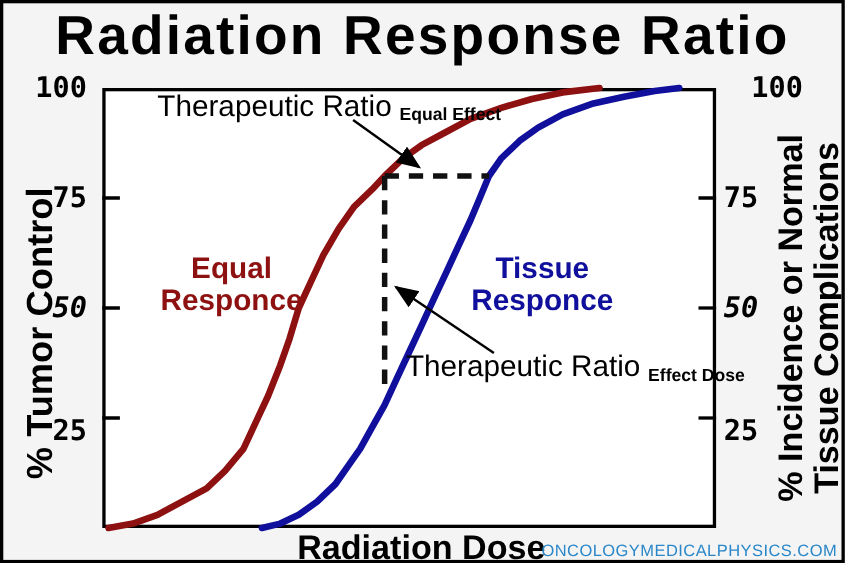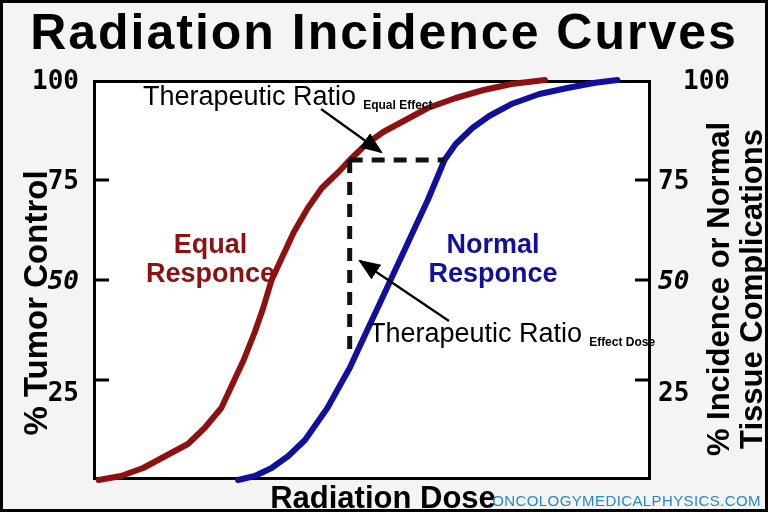--- a/index.html
+++ b/index.html
@@ -35,21 +35,21 @@
     text-align:center;font-size:31px;font-weight:bold;line-height:33px;white-space:nowrap;
     transform:rotate(-90deg);
   }
   .curvelabel{
     text-align:center;font-size:27px;font-weight:bold;line-height:29px;white-space:nowrap;
   }
   #tumor-label{left:115px;top:227px;width:185px;}
   #tissue-label{left:405px;top:227px;width:170px;}
   .anno{white-space:nowrap;}
   .anno .main{font-size:27px;font-weight:normal;}
-  .anno .sub{font-size:12px;font-weight:bold;position:relative;top:4px;margin-left:7px;text-align:right;}
+  .anno .sub{font-size:16px;font-weight:bold;position:relative;top:4px;margin-left:7px;text-align:right;}
   #anno-effect{left:140px;top:78px;}
   #anno-dose{left:366px;top:315px;}
   #xlab{left:230px;top:477px;width:300px;text-align:center;font-size:31px;font-weight:bold;white-space:nowrap;}
   #watermark{
     right:4px;top:489px;font-size:15px;font-weight:normal;letter-spacing:0.4px;white-space:nowrap;
   }
 </style>
 </head>
 <body>
 
@@ -70,21 +70,21 @@
       <line x1="632" x2="648" y1="377" y2="377" stroke="#000000" stroke-width="3"></line>
     </g>
   <path id="curve-tumor" fill="none" stroke-width="6" stroke-linecap="round" stroke-linejoin="round" d="M95.6,477.0 L117.9,473.0 L140.2,465.0 L162.5,453.0 L184.9,441.0 L201.6,425.0 L218.3,405.0 L229.5,381.0 L240.7,357.0 L251.8,329.0 L260.2,305.0 L268.6,277.0 L279.7,253.0 L290.9,229.0 L304.8,205.0 L318.8,185.0 L335.5,169.0 L346.7,157.0 L363.4,141.0 L380.2,129.0 L402.5,117.0 L424.8,105.0 L452.7,95.0 L480.6,87.0 L508.5,81.0 L542.0,77.0" stroke="#8e1111"></path>
   <path id="curve-tissue" fill="none" stroke-width="6" stroke-linecap="round" stroke-linejoin="round" d="M235.1,477.0 L251.8,473.0 L268.6,465.0 L285.3,453.0 L302.0,437.0 L313.2,421.0 L324.4,405.0 L335.5,385.0 L346.7,365.0 L357.8,341.0 L369.0,317.0 L380.2,293.0 L391.3,269.0 L402.5,245.0 L413.6,221.0 L424.8,197.0 L433.2,177.0 L441.5,157.0 L452.7,141.0 L469.4,125.0 L486.2,113.0 L508.5,101.0 L536.4,91.0 L564.3,85.0 L592.2,79.8 L614.5,77.0" stroke="#10109d"></path>
   <line id="guide-h" stroke-width="5" stroke-dasharray="13 9" x1="346.68" y1="157" x2="441.54" y2="157" stroke="#111111"></line>
   <line id="guide-v" stroke-width="5" stroke-dasharray="13 9" x1="346.68" y1="157" x2="346.68" y2="353" stroke="#111111"></line>
   <line x1="318" y1="106" x2="378" y2="149" stroke="#000" stroke-width="2.2" marker-end="url(#ah)"></line>
   <line x1="446" y1="318" x2="357" y2="258" stroke="#000" stroke-width="2.2" marker-end="url(#ah)"></line>
 </svg>
 
-<div id="title" class="abs">Radiation Incidence Curves</div>
+<div id="title" class="abs">Radiation Response Ratio</div>
 
 <div class="abs tick tickL ty100">100</div>
 <div class="abs tick tickL ty75">75</div>
 <div class="abs tick tickL ty50">50</div>
 <div class="abs tick tickL ty25">25</div>
 
 <div class="abs tick tickR ty100">100</div>
 <div class="abs tick tickR ty75">75</div>
 <div class="abs tick tickR ty50">50</div>
 <div class="abs tick tickR ty25">25</div>
@@ -93,21 +93,21 @@
 <div id="ylab-right" class="abs">
   <div>% Incidence or Normal</div>
   <div>Tissue Complications</div>
 </div>
 
 <div id="tumor-label" class="abs curvelabel" style="color: rgb(142, 17, 17);">
   <div>Equal</div>
   <div>Responce</div>
 </div>
 <div id="tissue-label" class="abs curvelabel" style="color: rgb(16, 16, 157);">
-  <div>Normal</div>
+  <div>Tissue</div>
   <div>Responce</div>
 </div>
 
 <div id="anno-effect" class="abs anno">
   <span class="main">Therapeutic Ratio</span><span class="sub">Equal Effect</span>
 </div>
 <div id="anno-dose" class="abs anno">
   <span class="main">Therapeutic Ratio</span><span class="sub">Effect Dose</span>
 </div>
 

